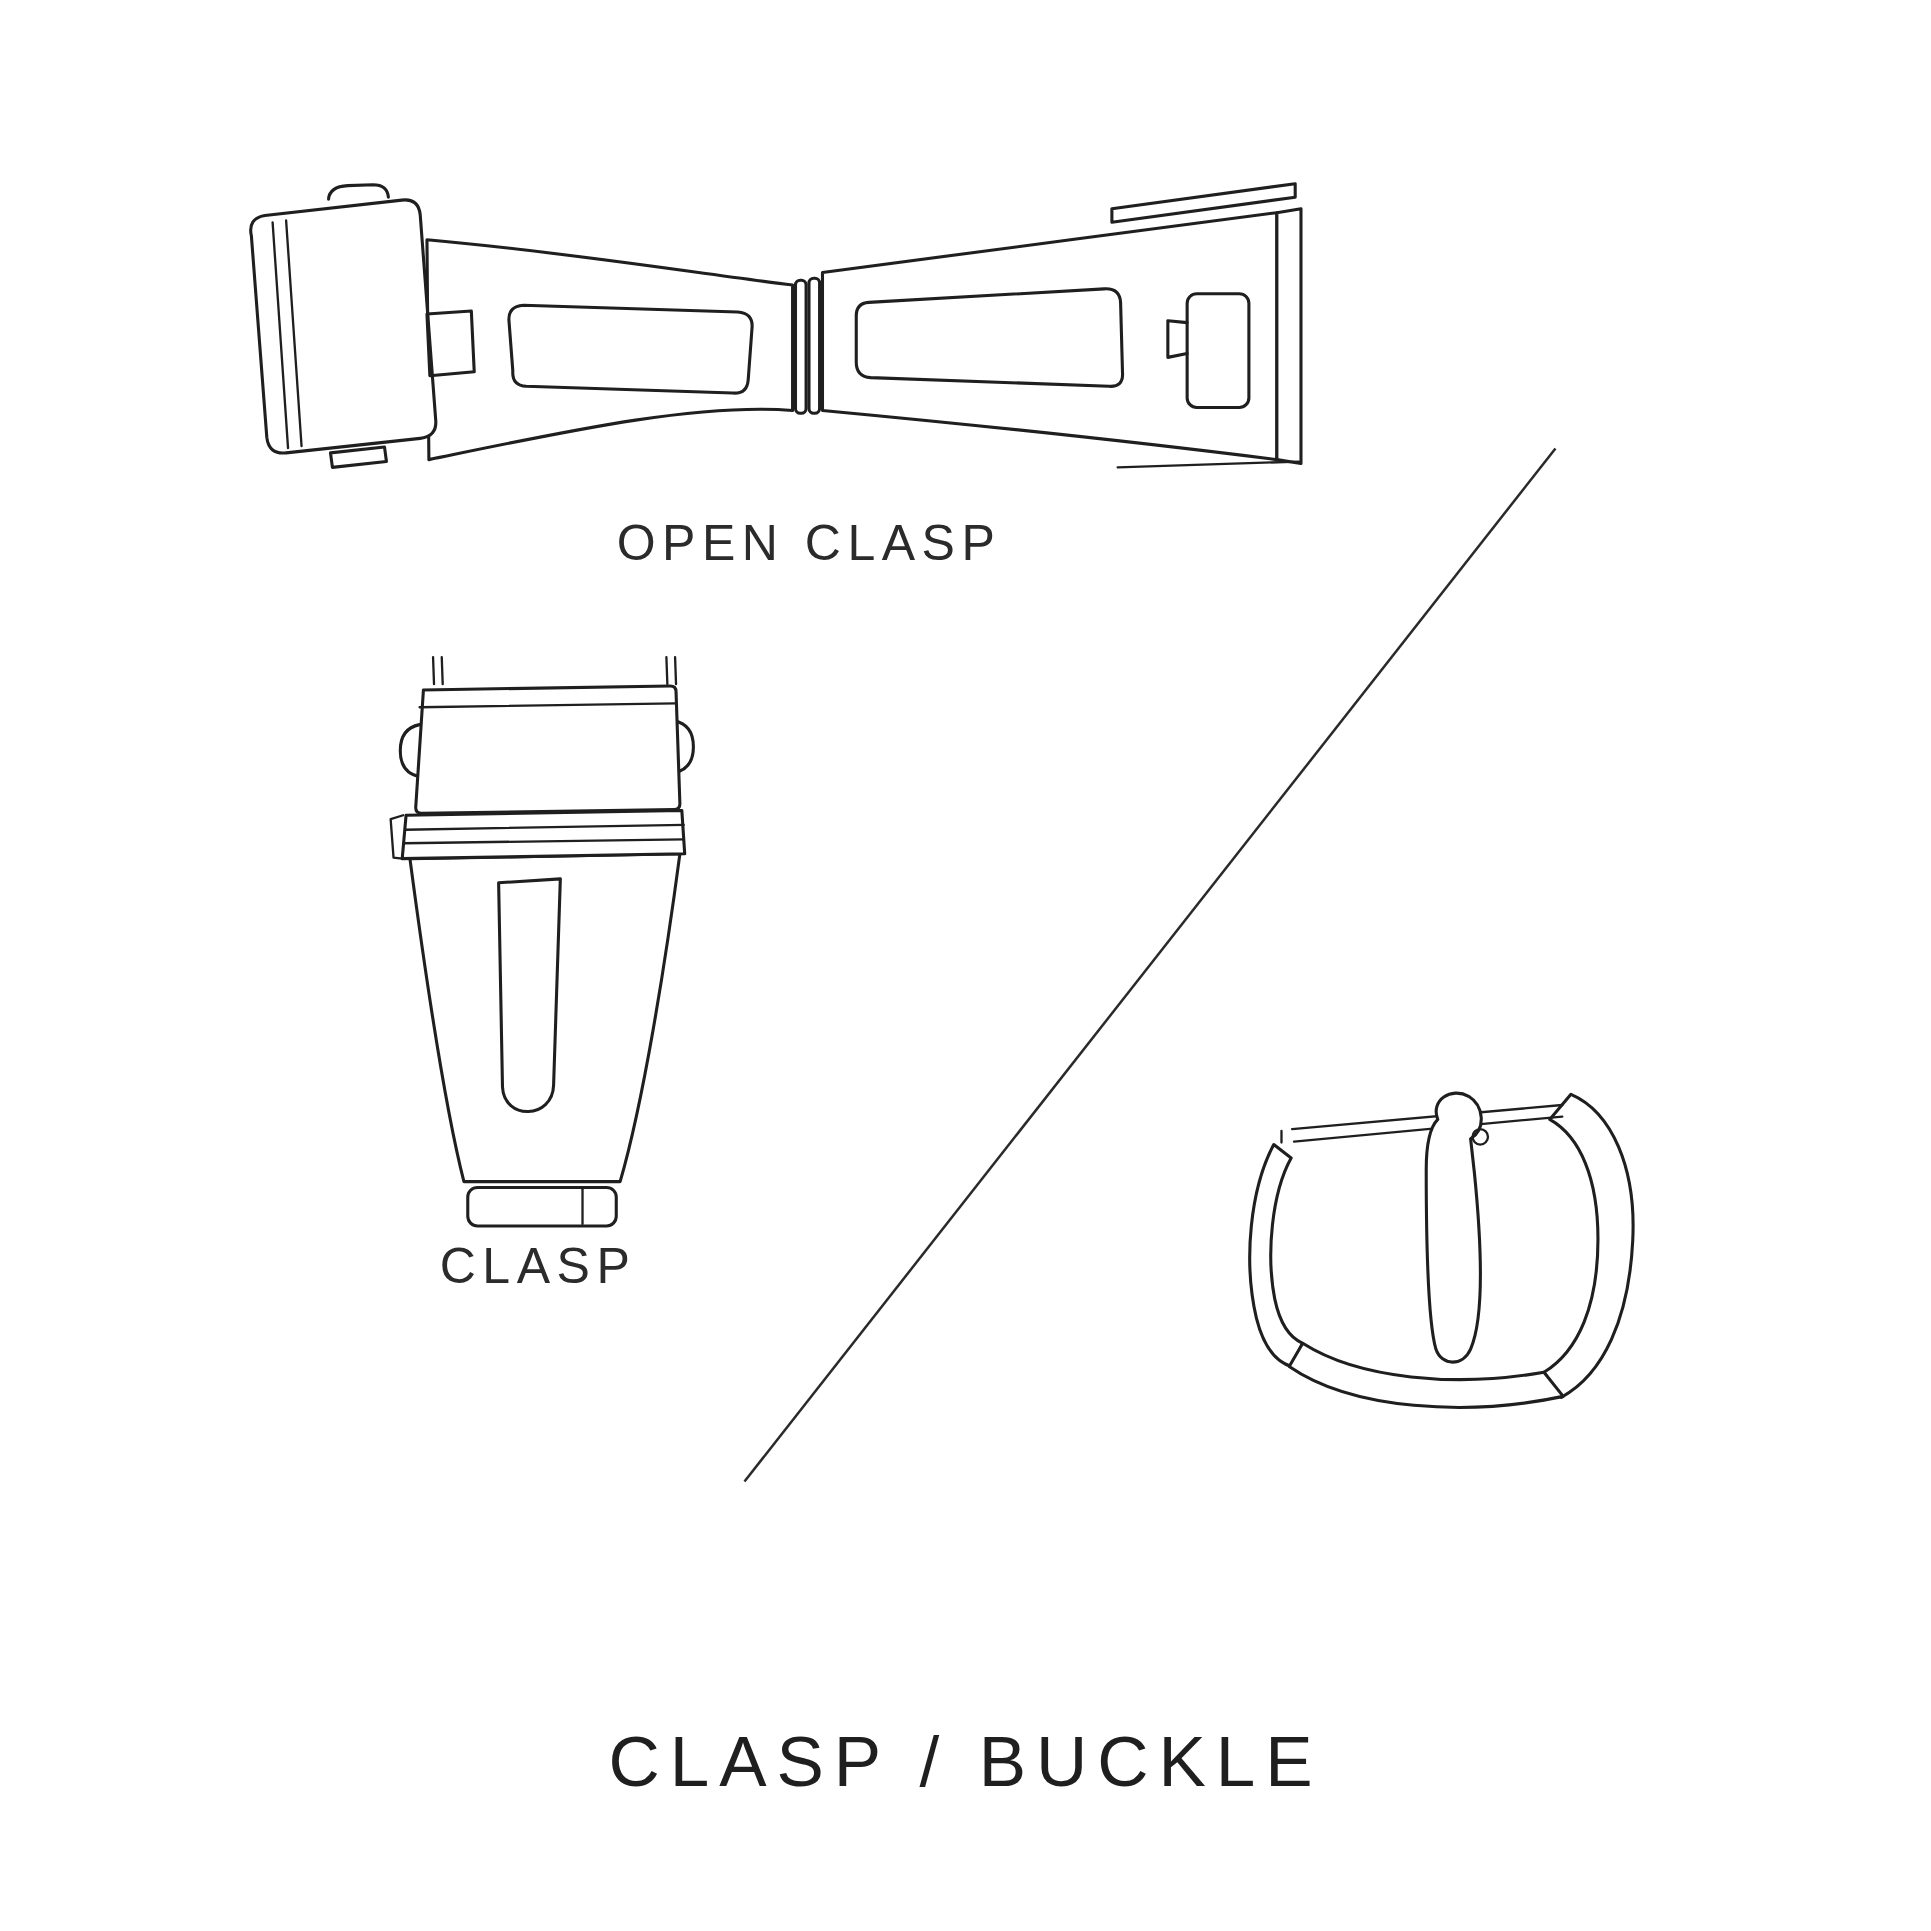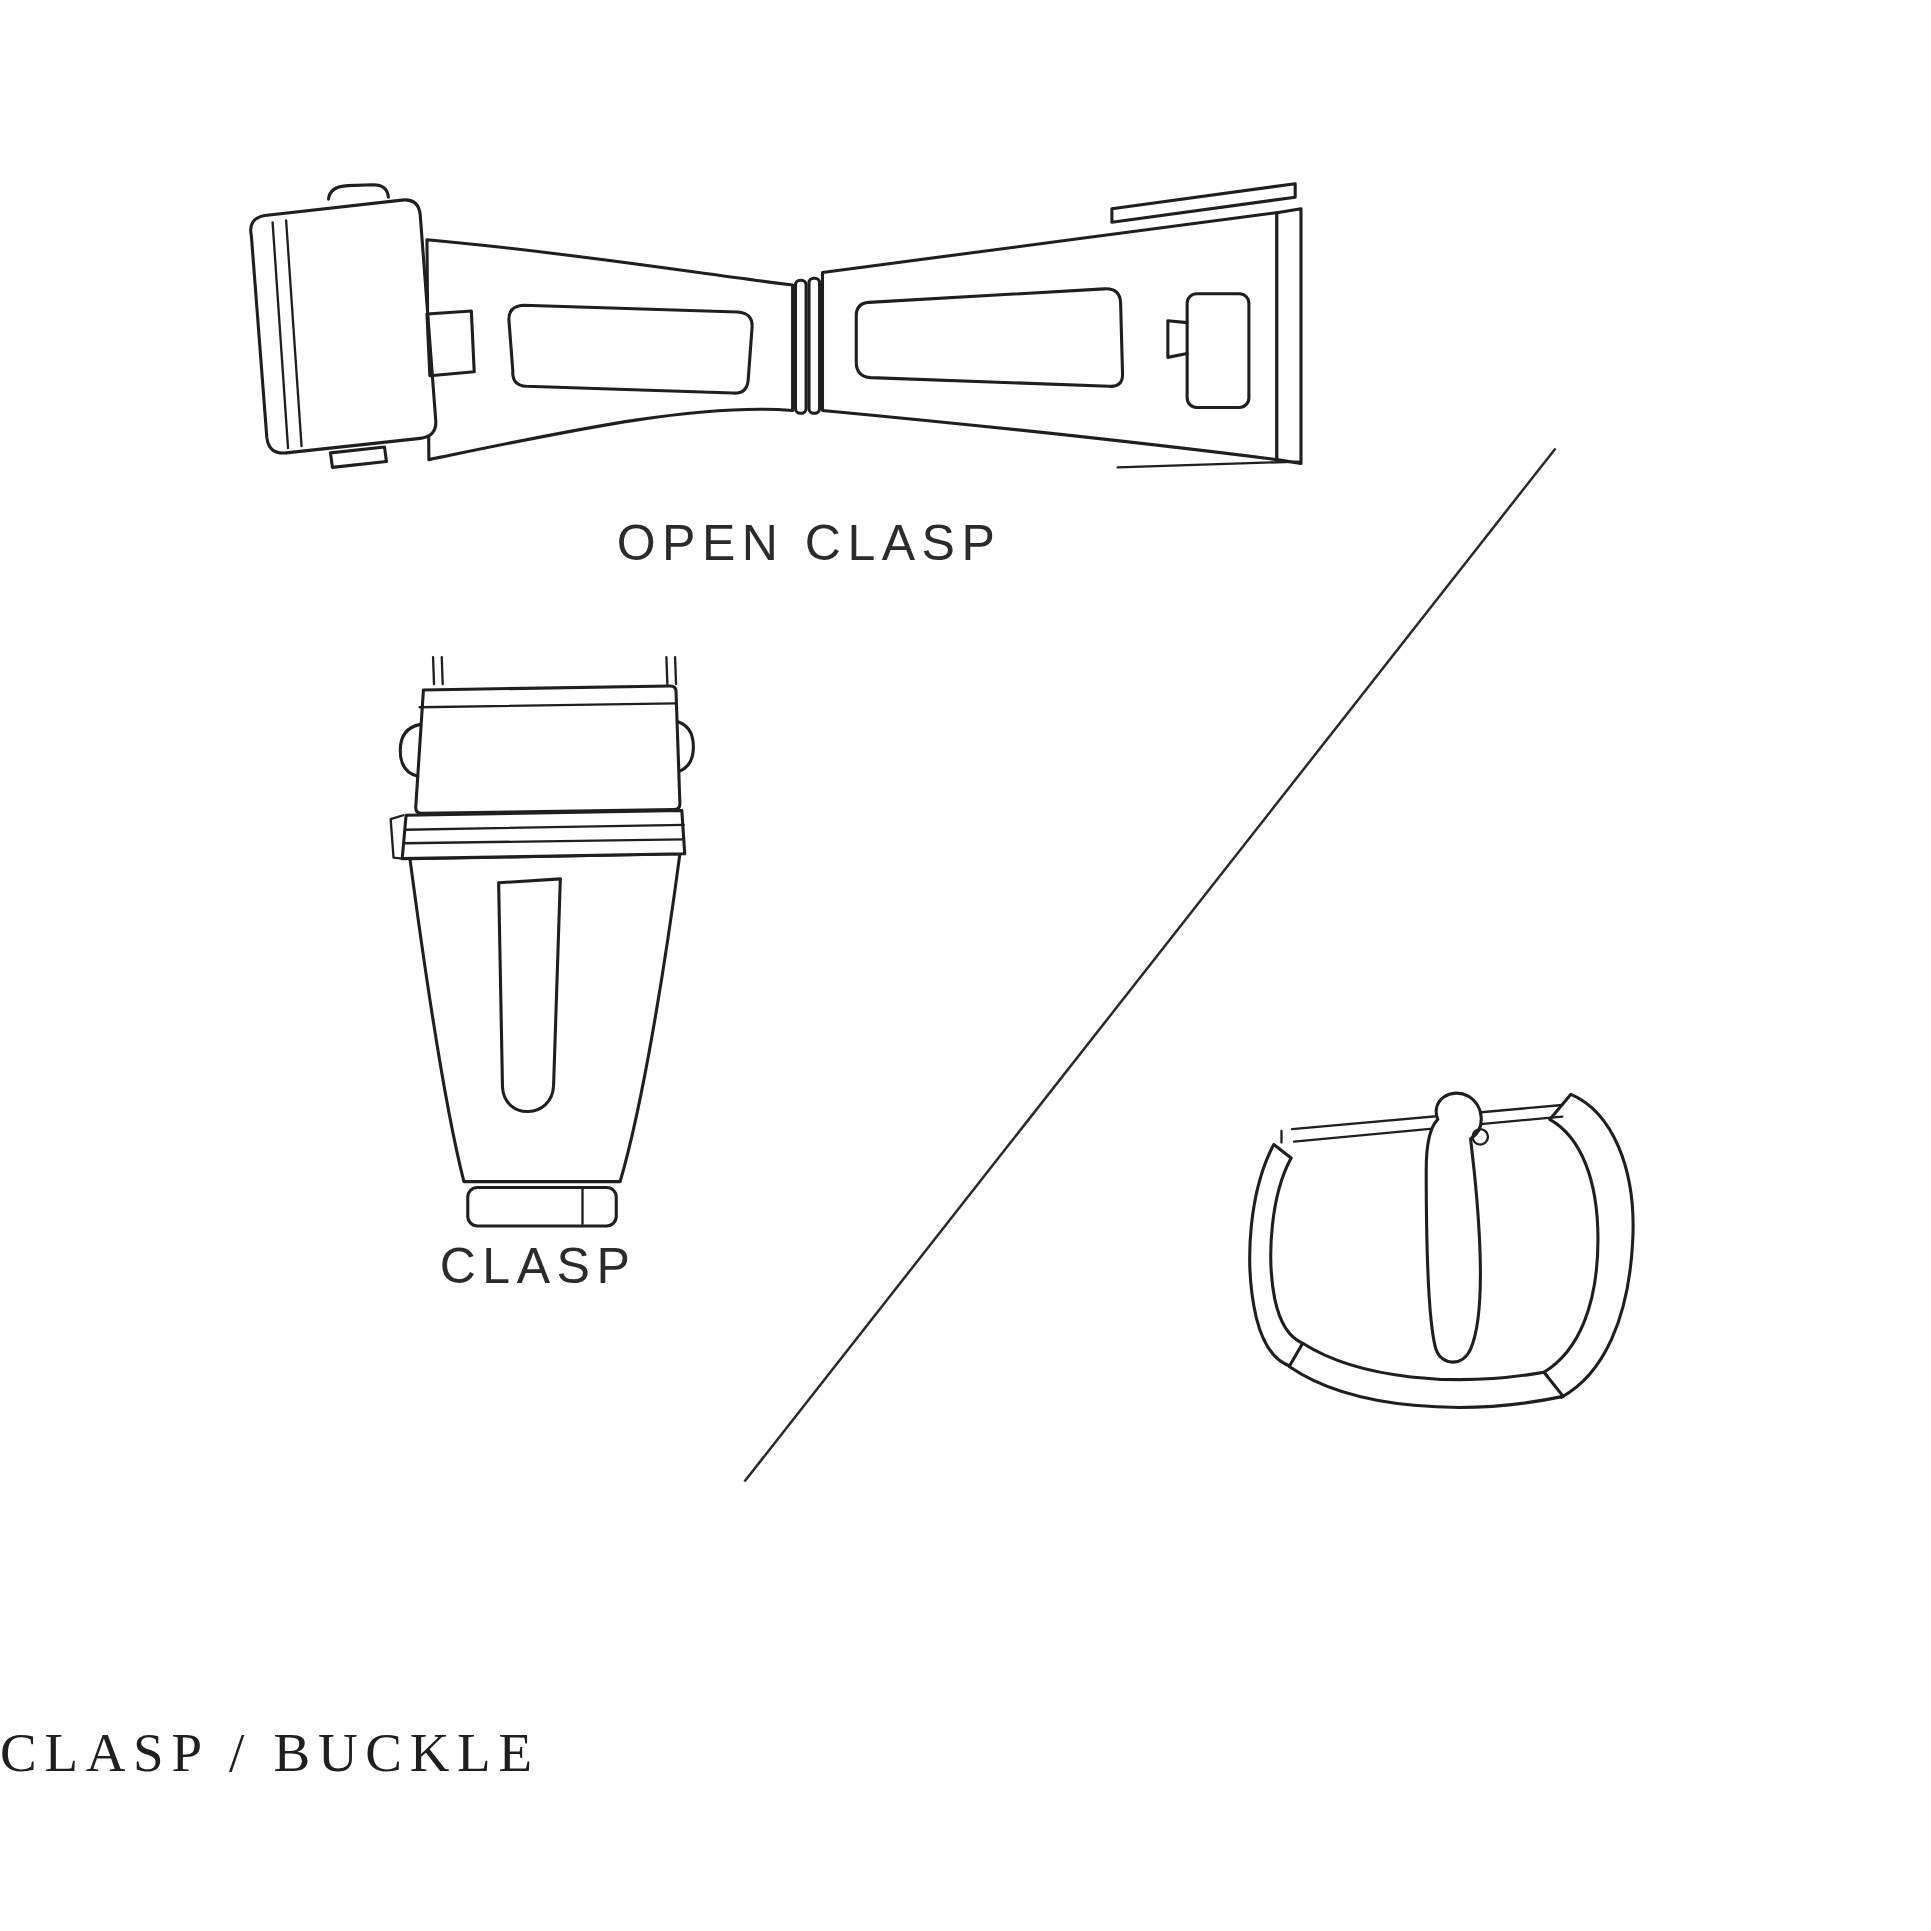--- a/index.html
+++ b/index.html
@@ -21,26 +21,26 @@
     font-size: 50px;
     font-weight: 400;
     letter-spacing: 0.13em;
     color: #2b2b2b;
     white-space: nowrap;
   }
   .title {
     position: absolute;
     left: 0;
     right: 0;
-    font-size: 55px;
+    text-align: center;
+    font-size: 71px;
     font-weight: 300;
     letter-spacing: 0.14em;
     color: #1f1f1f;
     white-space: nowrap;
-    font-family: Liberation Serif, serif;
   }
   .stroke { fill: none; stroke: #1f1f1f; stroke-width: 3.2; stroke-linejoin: round; stroke-linecap: round; }
   .stroke-fill { fill: #ffffff; stroke: #1f1f1f; stroke-width: 3.2; stroke-linejoin: round; stroke-linecap: round; }
   .stroke-thin { fill: none; stroke: #1f1f1f; stroke-width: 2.4; stroke-linejoin: round; stroke-linecap: round; }
 </style>
 </head>
 <body>
 
 <div id="canvas">
 

